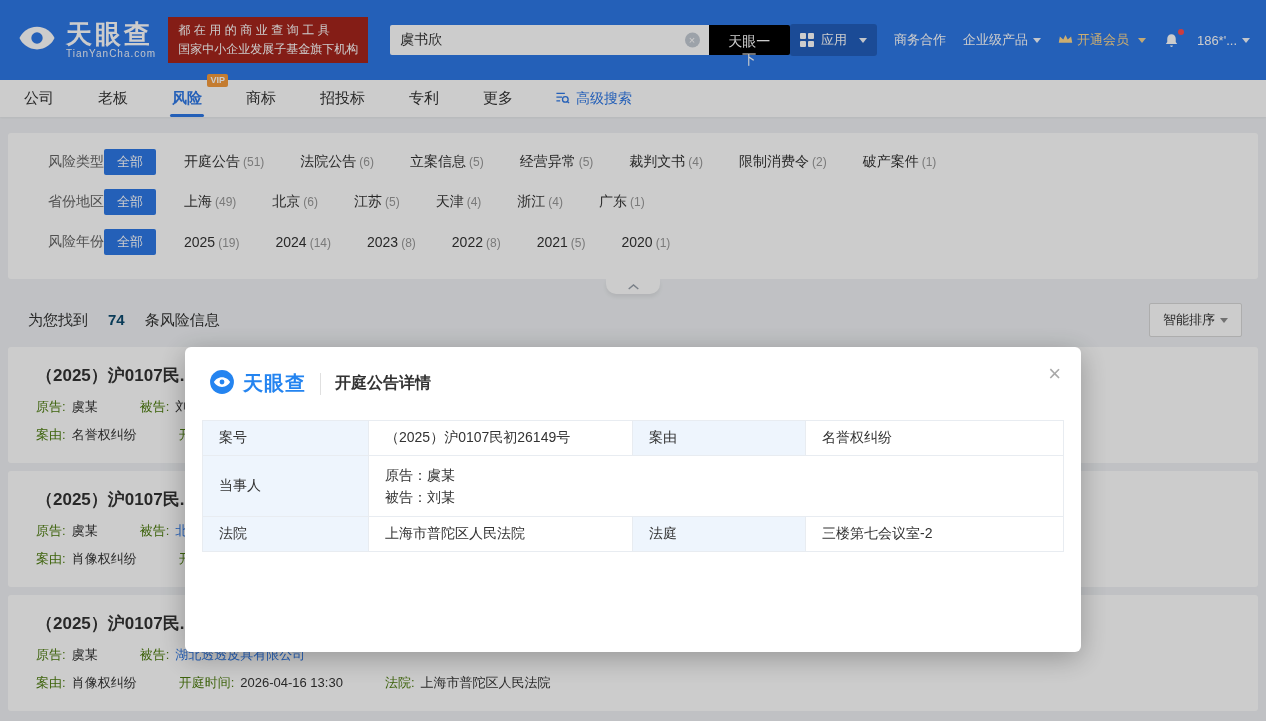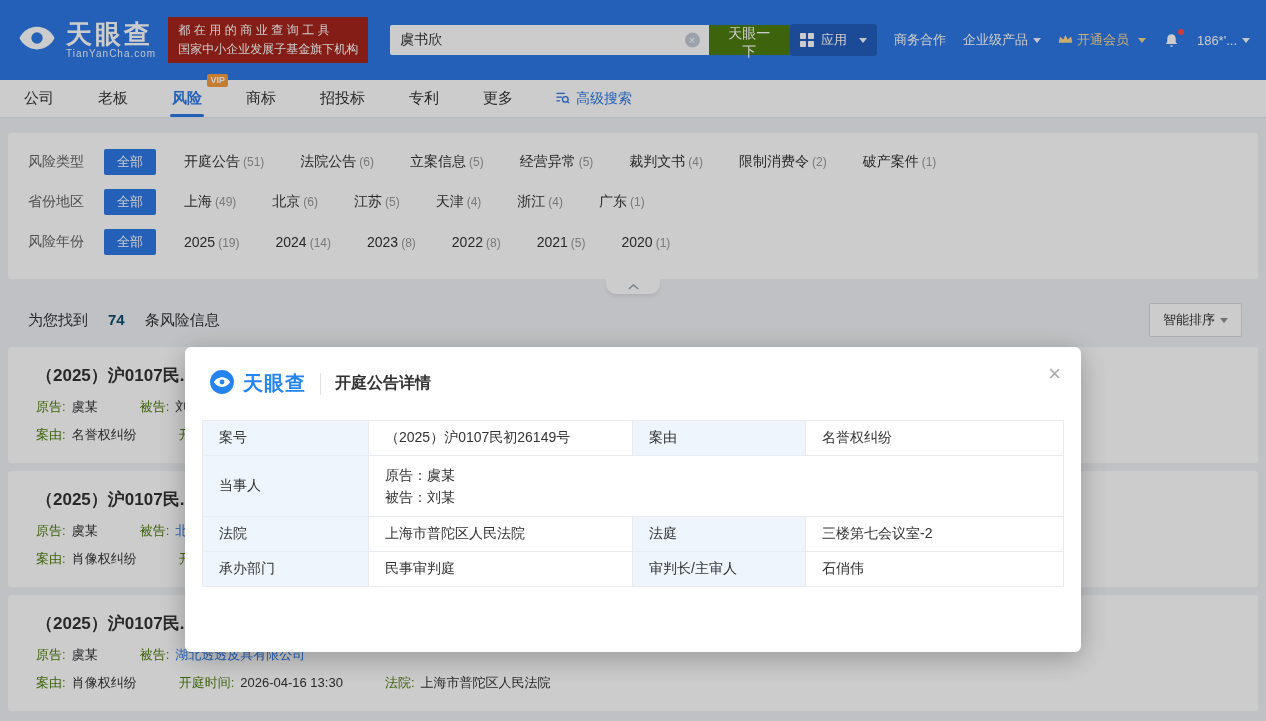--- a/index.html
+++ b/index.html
@@ -19,21 +19,21 @@
   .slogan-l1 { letter-spacing:3.5px; }
 
   .search-block { margin-left:22px; display:flex; flex-direction:column; }
   .search-tabs { display:flex; }
   .search-tab { color:#fff; font-size:13px; padding:3px 12px 4px; border-radius:3px 3px 0 0; cursor:pointer; }
   .search-tab.active { background:#fff; color:#2e78e6; font-weight:bold; }
   .search-row { display:flex; }
   .search-input-wrap { position:relative; width:322px; }
   .search-input { width:100%; height:30px; border:0; outline:none; padding:0 30px 0 10px; font-size:14px; color:#333; border-radius:2px 0 0 2px; font-family:inherit; }
   .clear-icon { position:absolute; right:9px; top:50%; transform:translateY(-50%); width:15px; height:15px; border-radius:50%; background:#c4cbd4; color:#fff; font-size:11px; line-height:15px; text-align:center; cursor:pointer; }
-  .search-btn { height:30px; padding:0 13px; background:#4d7c0f; color:#fff; border:0; font-size:14px; border-radius:0 2px 2px 0; cursor:pointer; font-family:inherit; }
+  .search-btn { height:30px; padding:8px 13px; background:#000000; color:#fff; border:0; font-size:14px; border-radius:0 2px 2px 0; cursor:pointer; font-family:inherit; }
 
   .top-right { margin-left:auto; display:flex; align-items:center; gap:17px; color:#fff; font-size:13px; white-space:nowrap; }
   .caret { display:inline-block; width:0; height:0; border-left:4px solid transparent; border-right:4px solid transparent; border-top:5px solid currentColor; margin-left:5px; opacity:.95; vertical-align:middle; }
   .apps-btn { display:flex; align-items:center; gap:7px; background:rgba(8,37,92,.30); border-radius:3px; padding:7px 10px; cursor:pointer; }
   .grid-icon { display:inline-grid; grid-template-columns:6px 6px; grid-auto-rows:6px; gap:2px; }
   .grid-icon i { background:#fff; border-radius:1px; display:block; }
   .top-link { color:#fff; text-decoration:none; cursor:pointer; display:flex; align-items:center; }
   .vip-link { color:#ffd98c; display:flex; align-items:center; gap:4px; cursor:pointer; }
   .bell-wrap { position:relative; cursor:pointer; display:flex; }
   .red-dot { position:absolute; top:-3px; right:-4px; width:6px; height:6px; border-radius:50%; background:#ff4d4f; }
@@ -41,21 +41,21 @@
   
   .subnav { height:37px; background:#fff; display:flex; align-items:center; padding:0 2px; box-shadow:0 1px 2px rgba(0,0,0,.05); position:relative; z-index:1; }
   .nav-item { padding:0 22px; font-size:15px; color:#333; height:100%; display:flex; align-items:center; position:relative; cursor:pointer; }
   .nav-item.active { color:#2e78e6; font-weight:bold; }
   .nav-item.active::after { content:""; position:absolute; left:20px; right:20px; bottom:0; height:3px; background:#2e78e6; border-radius:2px; }
   .vip-badge { position:absolute; top:-6px; right:-4px; background:#f59b3d; color:#fff; font-size:9px; line-height:13px; padding:0 3px; border-radius:2px; font-weight:bold; }
   .advanced { margin-left:20px; color:#2e78e6; font-size:14px; display:flex; align-items:center; gap:6px; cursor:pointer; }
 
   
   .filter-card { margin:16px 8px 0; background:#fff; border-radius:3px; padding:9px 20px 17px; position:relative; }
-  .filter-row { display:flex; align-items:center; height:40px; }
+  .filter-row { display:flex; align-items:center; height:40px;text-align:right; }
   .filter-label { width:76px; color:#666; font-size:14px; flex-shrink:0; }
   .filter-all { background:#2e78e6; color:#fff; font-size:13px; padding:4px 13px; border-radius:2px; margin-right:28px; cursor:pointer; }
   .filter-opts { display:flex; gap:36px; font-size:14px; color:#333; align-items:baseline; }
   .opt { cursor:pointer; white-space:nowrap; }
   .opt-count { color:#999; font-size:12px; margin-left:3px; }
   .collapse-tab { position:absolute; left:50%; transform:translateX(-50%); bottom:-15px; width:54px; height:15px; background:#fff; border-radius:0 0 10px 10px; box-shadow:0 3px 4px rgba(0,0,0,.07); display:flex; align-items:center; justify-content:center; cursor:pointer; }
 
   
   .results-header { margin:22px 8px 0; padding:0 16px 0 20px; height:38px; display:flex; align-items:center; justify-content:space-between; }
   .summary { font-size:15px; color:#333; }
@@ -321,22 +321,16 @@
           <div class="party-line">原告：虞某</div>
           <div class="party-line">被告：刘某</div>
         </td>
       </tr>
       <tr>
         <td class="lbl">法院</td>
         <td>上海市普陀区人民法院</td>
         <td class="lbl">法庭</td>
         <td>三楼第七会议室-2</td>
       </tr>
-      <tr>
-        <td class="lbl">承办部门</td>
-        <td>民事审判庭</td>
-        <td class="lbl">审判长/主审人</td>
-        <td>石俏伟</td>
-      </tr>
     </tbody>
       </table>
   </div>
 </div>
 
 </body></html>

